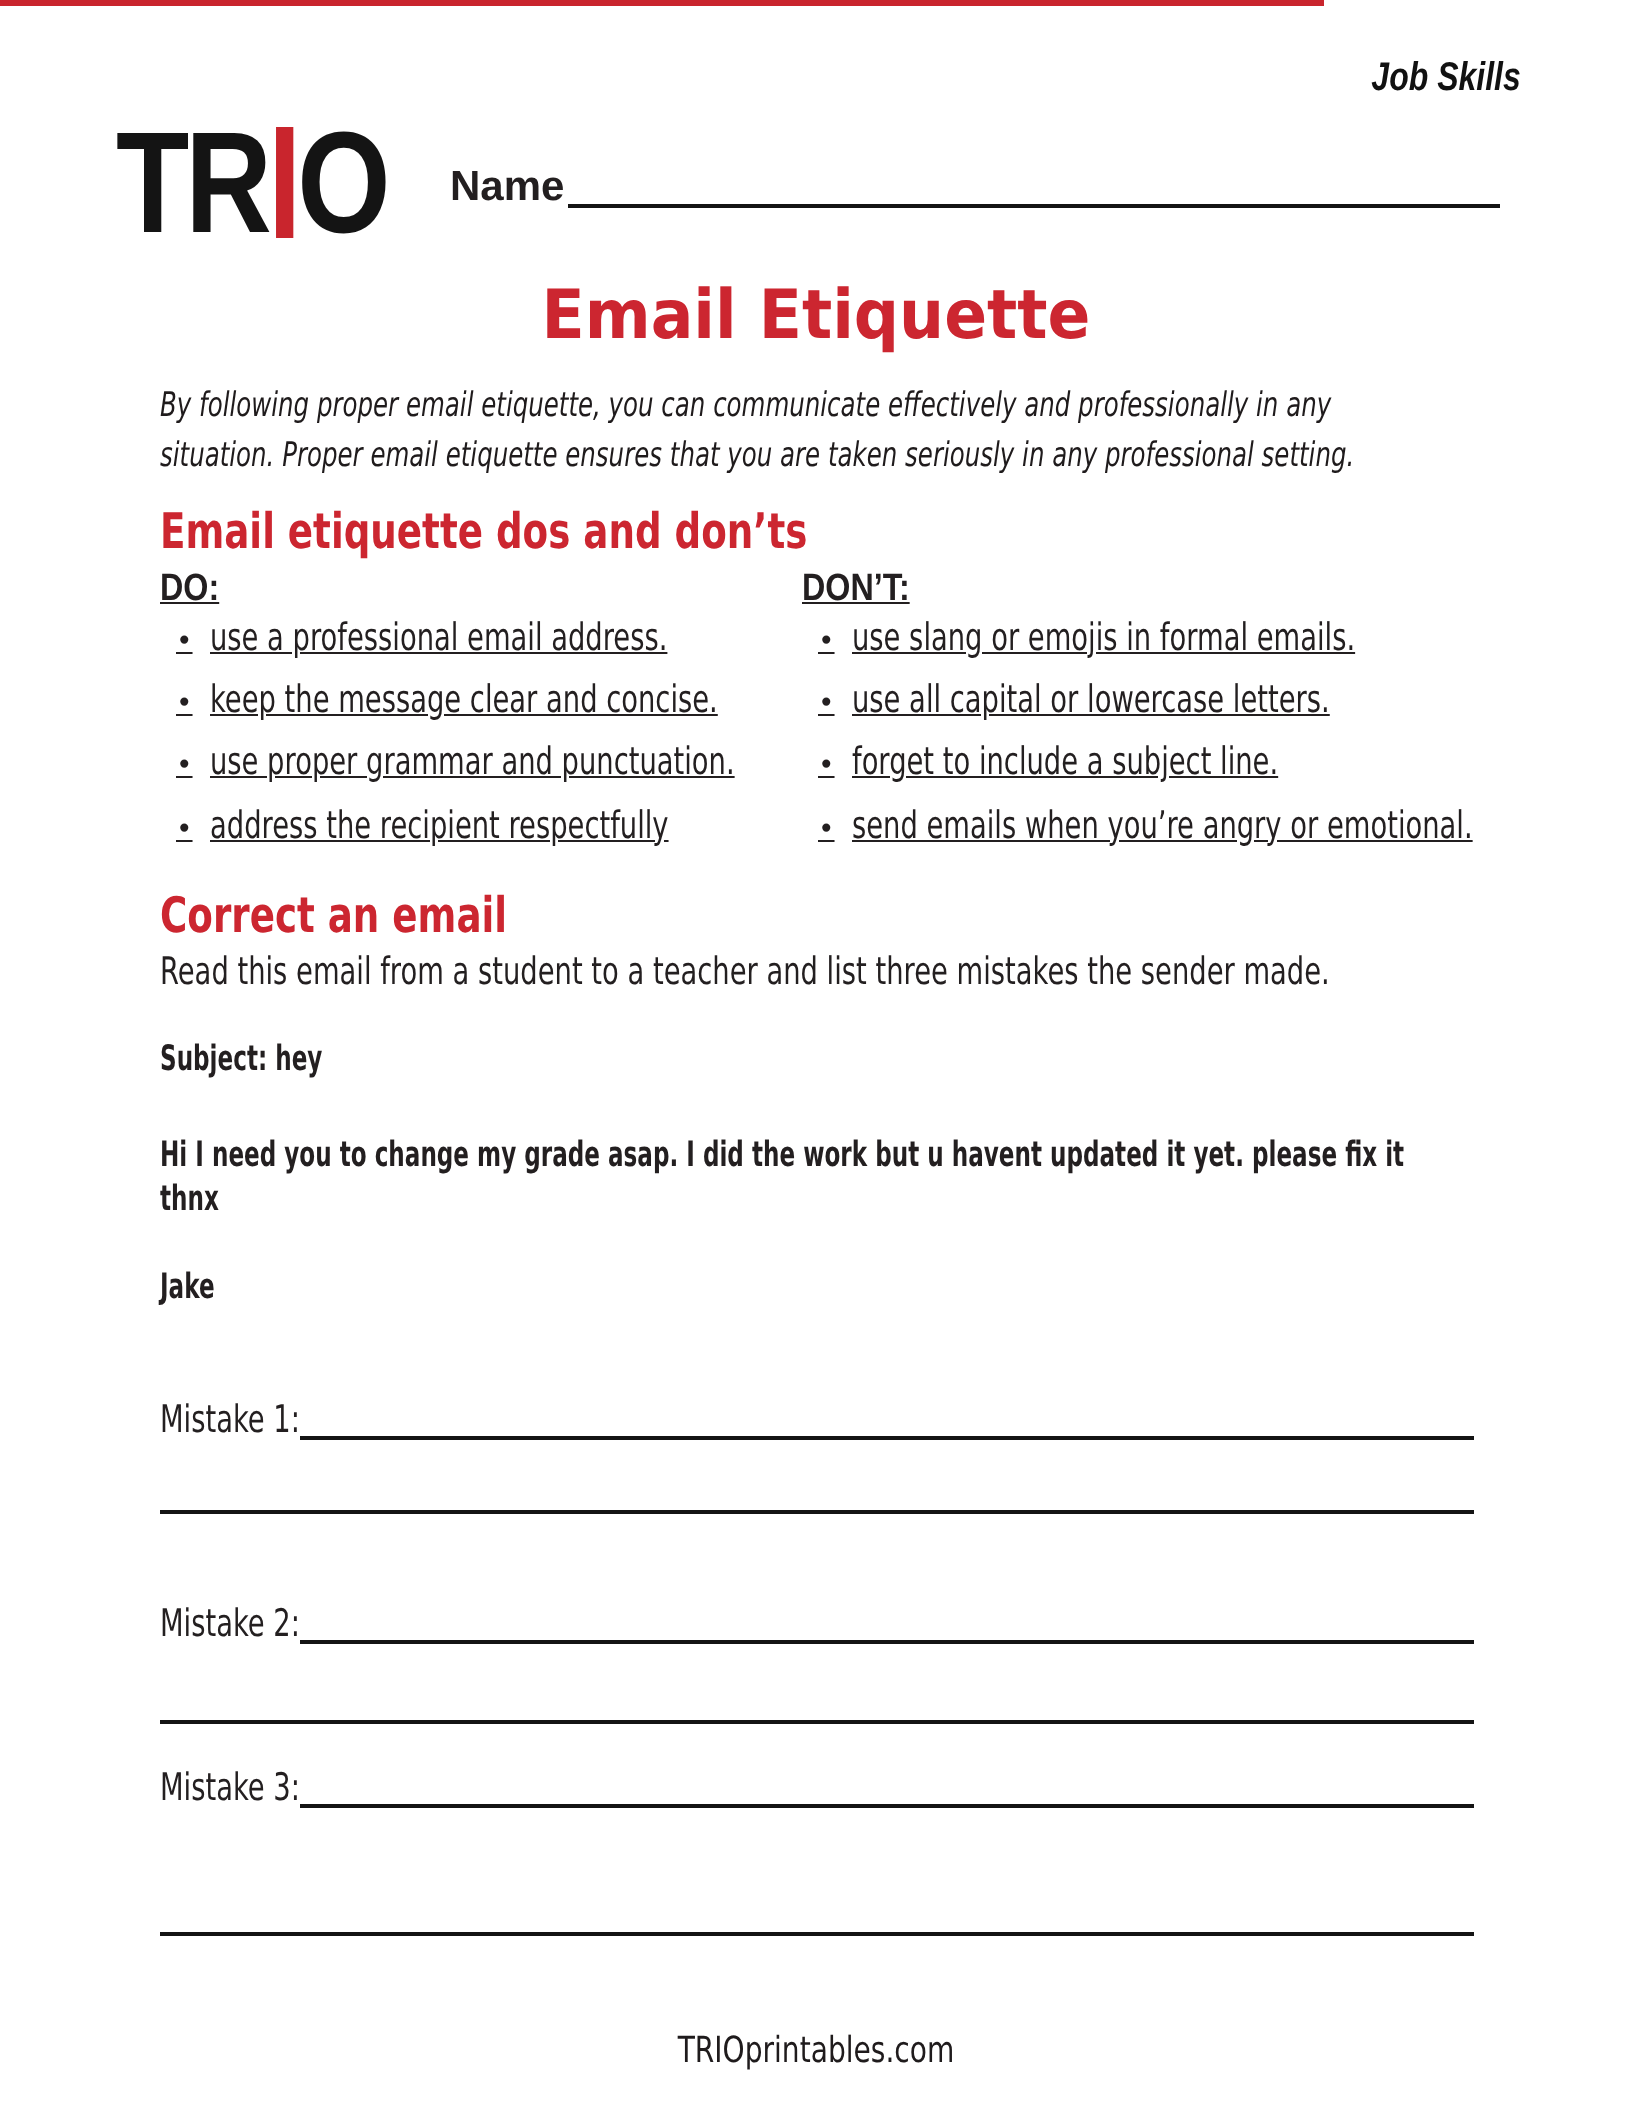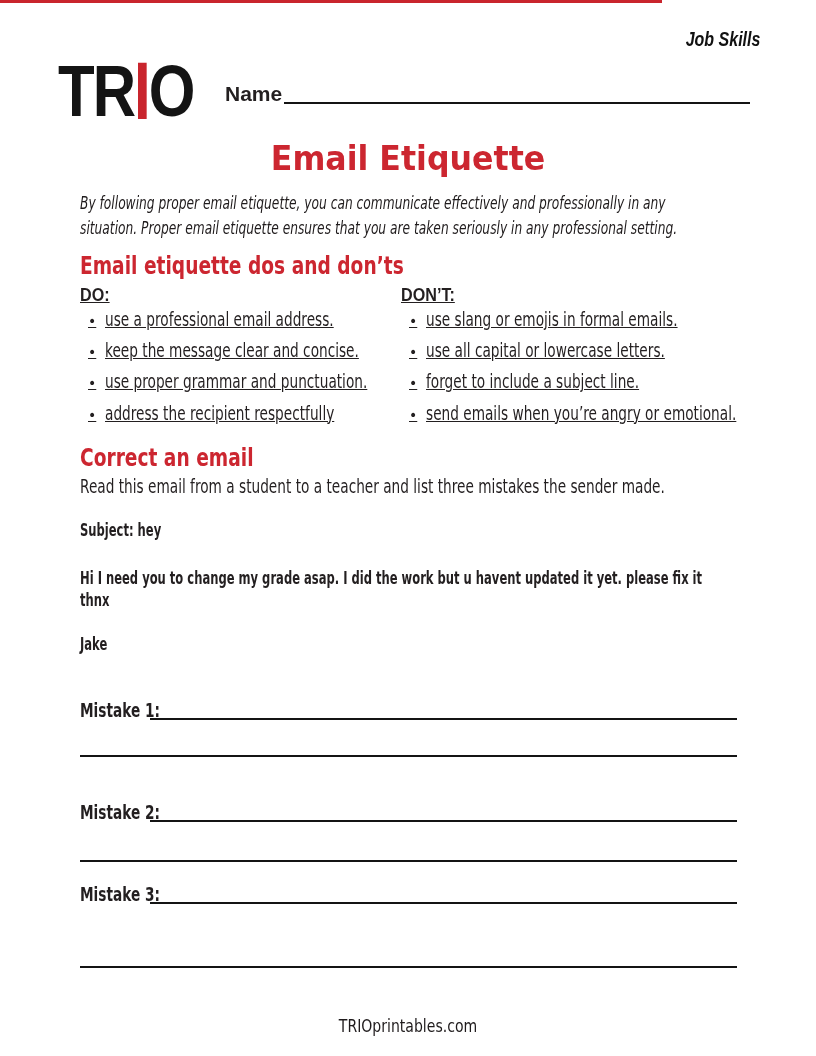--- a/index.html
+++ b/index.html
@@ -77,21 +77,21 @@
   
   .instruction { left:80px; top:475px; font-size:19px; line-height:22px; }
   .email-bold  { font-weight:bold; font-family:"DejaVu Sans",sans-serif;
                  transform:scaleX(0.66); transform-origin:0 0; white-space:nowrap; }
   .subject { left:80px; top:519px; font-size:17.5px; line-height:22px; }
   .ebody   { left:80px; top:567px; font-size:17.5px; line-height:22px; }
   .esig    { left:80px; top:633px; font-size:17.5px; line-height:22px; }
 
   
   .mrow { left:80px; right:79px; height:20px; display:flex; align-items:flex-end; }
-  .mlabel-box { width:70px; flex:0 0 70px; overflow:visible;font-weight:bold; }
+  .mlabel-box { width:70px; flex:0 0 70px; overflow:visible; }
   .mlabel { font-size:19px; line-height:20px; }
   .mline { flex:1 1 auto; border-bottom:2px solid #141414; height:100%; }
   .mrow-1 { top:700px; }
   .mrow-2 { top:802px;justify-content:flex-end; }
   .mrow-3 { top:884px; }
   .aline { left:80px; right:79px; height:0; border-top:2px solid #141414; }
   .aline-1 { top:755px; }
   .aline-2 { top:860px; }
   .aline-3 { top:966px; }
 

